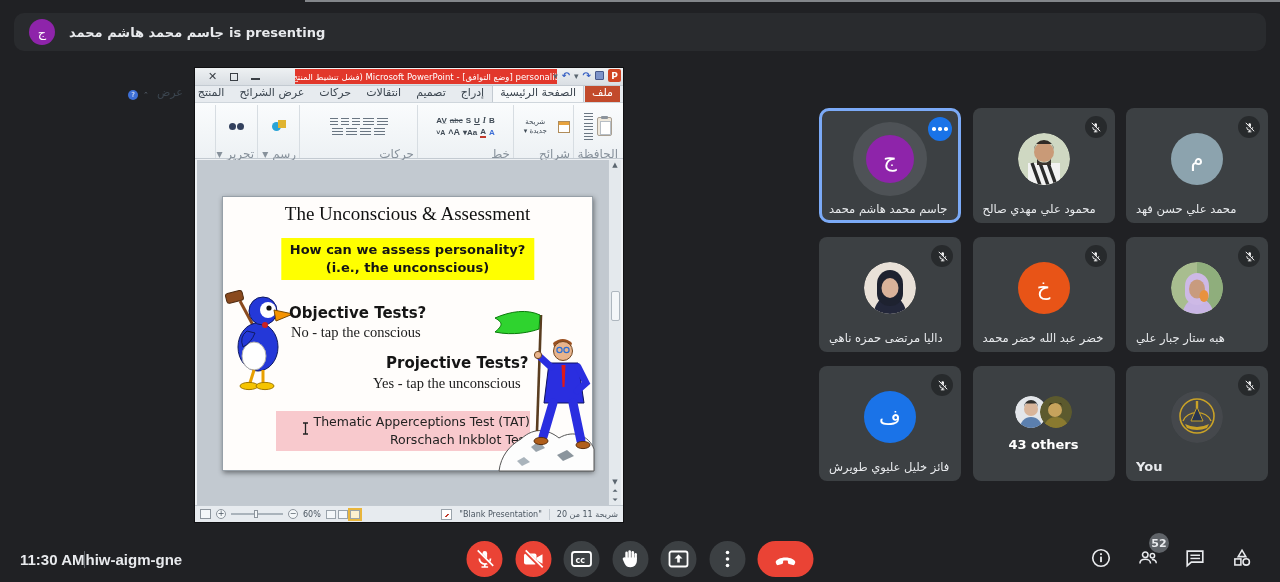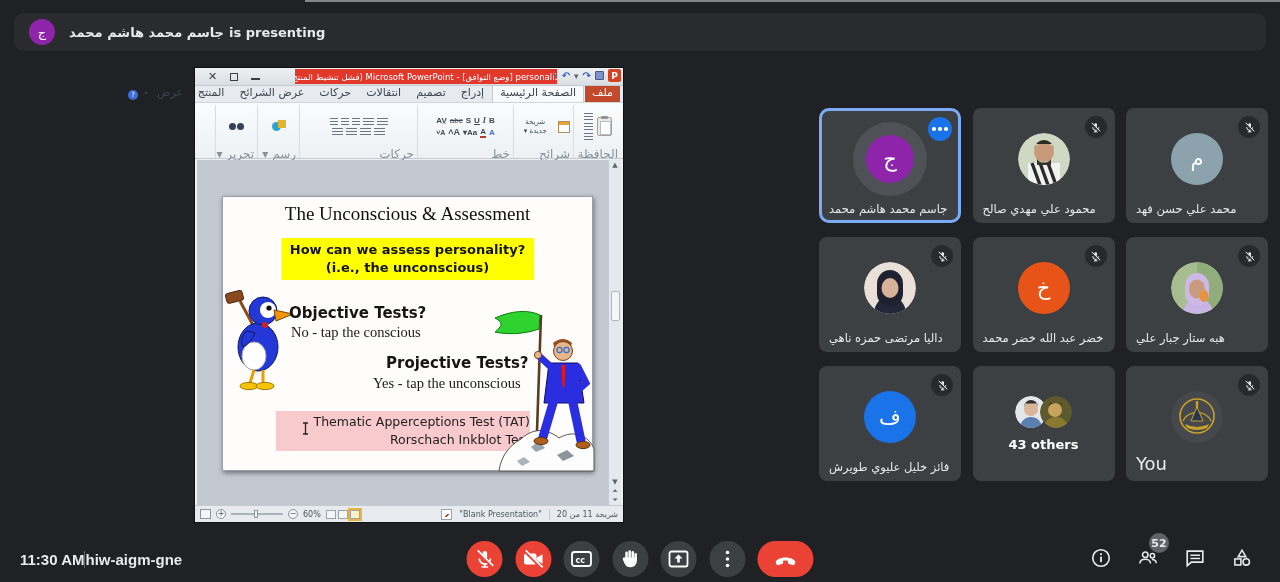--- a/index.html
+++ b/index.html
@@ -111,21 +111,21 @@
   .st-sep { width:1px; height:11px; background:#c3cad1; }
   .st-right { margin-left:auto; display:flex; align-items:center; gap:7px; }
 
   
   .grid { position:absolute; left:819px; top:108px; display:grid;
     grid-template-columns:repeat(3,142px); grid-auto-rows:115px; column-gap:11.5px; row-gap:14px; }
   .tile { position:relative; background:#3c4043; border-radius:8px; overflow:hidden; cursor:pointer; }
   .tile.presenting { outline:3px solid #7baaf7; outline-offset:-3px; border-radius:10px; }
   .tile-name { position:absolute; left:10px; right:8px; bottom:7px; color:#e8eaed; font-size:11.5px;
     white-space:nowrap; overflow:hidden; text-overflow:ellipsis; }
-  .tile-name.you { font-weight:normal; font-size:18px; }
+  .tile-name.you { font-weight:bold; font-size:13px; }
   .avatar-wrap { position:absolute; left:50%; top:44%; transform:translate(-50%,-50%); }
   .avatar { width:52px; height:52px; border-radius:50%; display:flex; align-items:center; justify-content:center;
     color:#fff; font-size:21px; }
   .ring { width:74px; height:74px; border-radius:50%; background:#4e5256; display:flex; align-items:center; justify-content:center; }
   .ring .avatar { width:48px; height:48px; }
   .mic-badge { position:absolute; top:8px; right:8px; width:22px; height:22px; border-radius:50%;
     background:rgba(32,33,36,.72); display:flex; align-items:center; justify-content:center; --bg:#35373a; }
   .more-btn { position:absolute; top:9px; right:9px; width:24px; height:24px; border-radius:50%;
     background:#1a73e8; display:flex; align-items:center; justify-content:center; gap:2.5px; cursor:pointer; }
   .more-btn i { width:3.5px; height:3.5px; border-radius:50%; background:#fff; }

